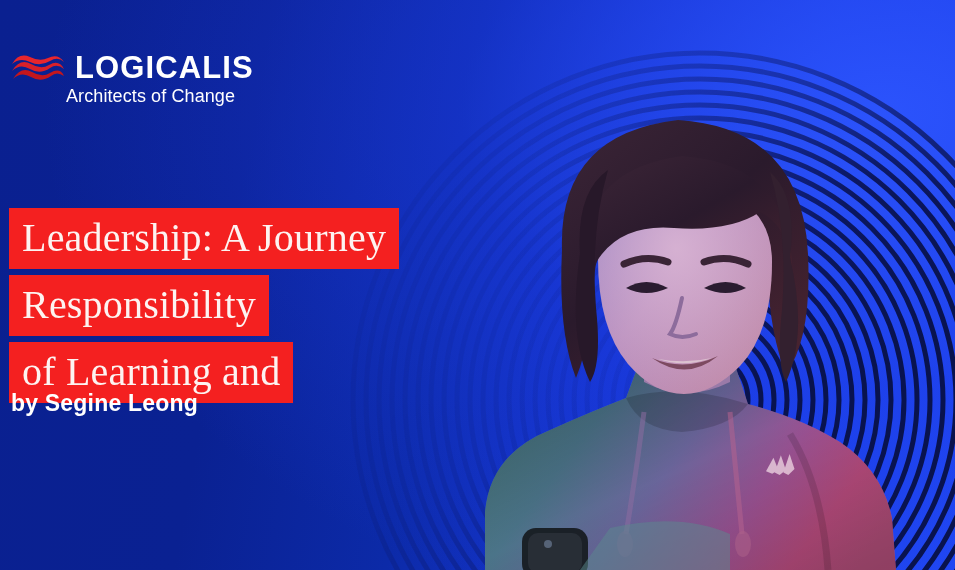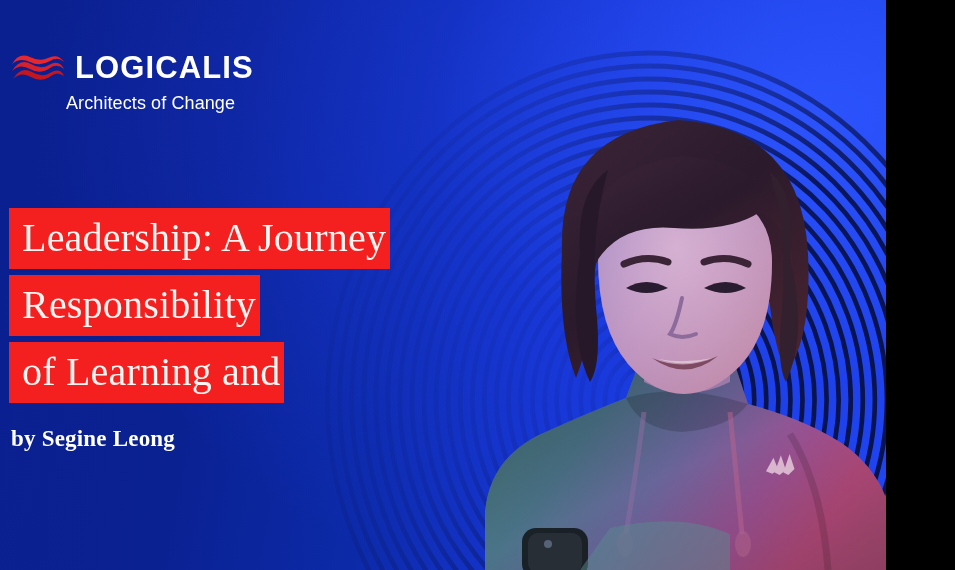--- a/index.html
+++ b/index.html
@@ -7,21 +7,21 @@
     margin: 0;
     padding: 0;
     background: #000;
   }
   body {
     font-family: "Liberation Sans", sans-serif;
   }
 
   .slide {
     position: relative;
-    width: 886px;
+    width: 955px;
     height: 570px;
     overflow: hidden;
     background: #15803d;
     user-select: none;
   }
 
   
   .bg-gradient {
     position: absolute;
     inset: 0;
@@ -85,52 +85,52 @@
     letter-spacing: 1.1px;
     line-height: 1;
     white-space: nowrap;
   }
   .logo-tagline {
     color: #ffffff;
     font-family: "Liberation Sans", sans-serif;
     font-weight: 400;
     font-size: 18px;
     letter-spacing: 0.1px;
-    margin-top: 9px;
+    margin-top: 2px;
     margin-left: 56px;
     white-space: nowrap;
   }
 
   
   .title-block {
     position: absolute;
     left: 9px;
     top: 208px;
   }
   .title-line {
     display: table;
     background: #f42020;
     color: #fdf3f1;
     font-family: "Liberation Serif", serif;
     font-weight: 400;
     font-size: 40px;
     line-height: 1.0;
-    padding: 10px 4px 11px 13px;
+    padding: 10px 13px 11px 13px;
     margin-bottom: 6px;
     white-space: nowrap;
     letter-spacing: 0.2px;
   }
 
   
   .byline {
     position: absolute;
     left: 11px;
-    top: 426px;
+    top: 390px;
     color: #ffffff;
-    font-family: Liberation Serif, serif;
+    font-family: Liberation Sans, sans-serif;
     font-weight: 700;
     font-size: 23px;
     letter-spacing: 0.2px;
     white-space: nowrap;
   }
 </style>
 </head>
 <body>
 
 <div class="slide">

